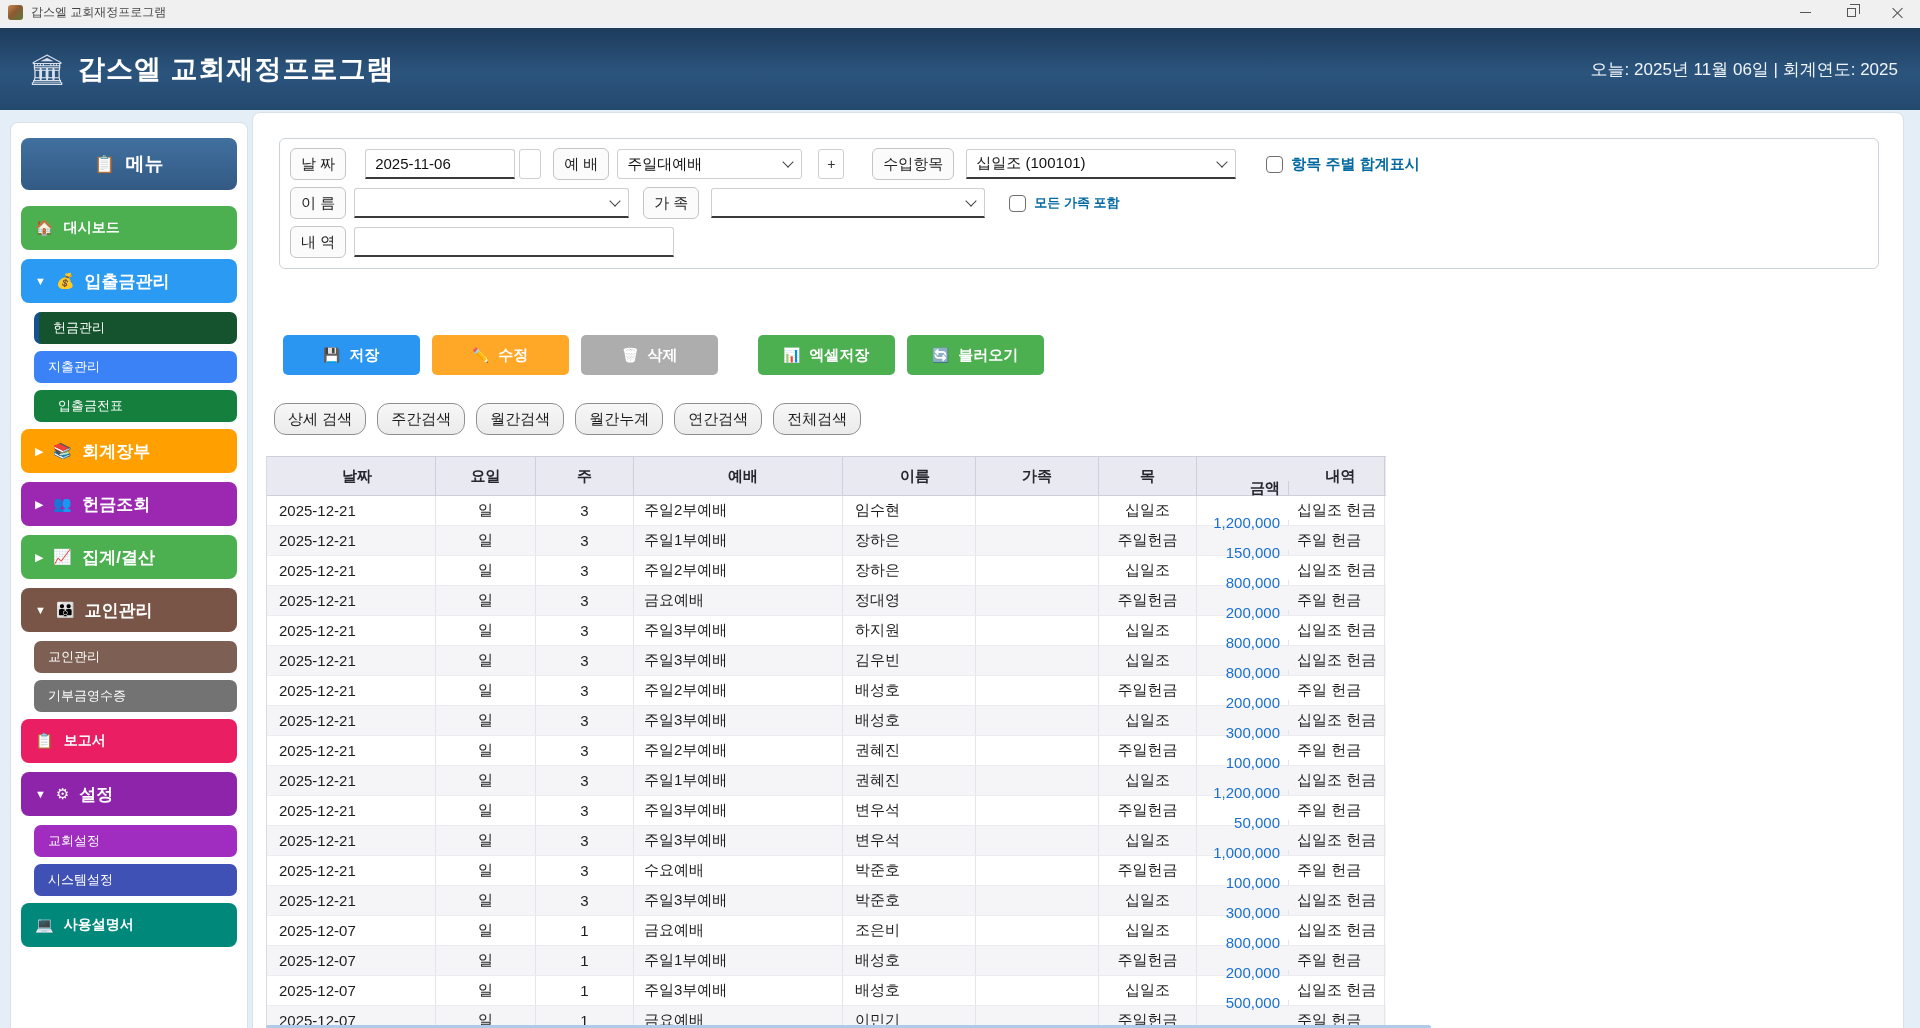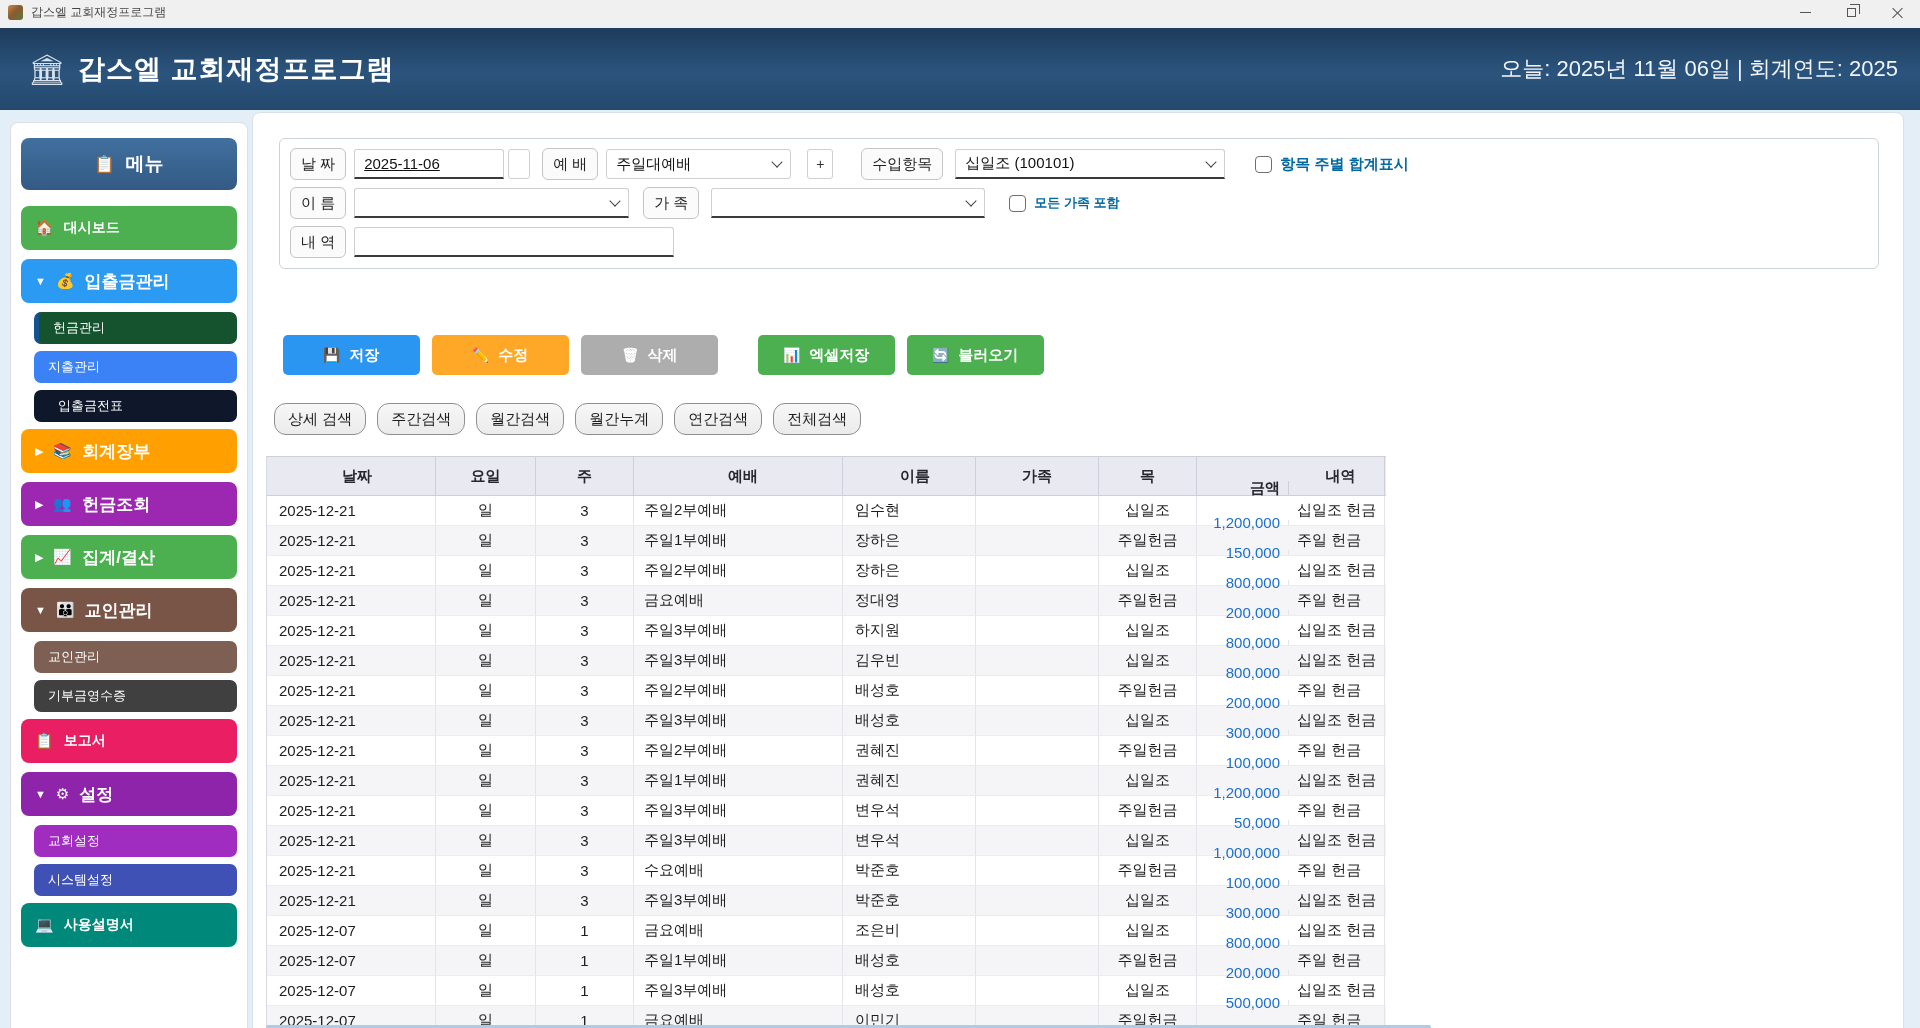--- a/index.html
+++ b/index.html
@@ -20,21 +20,21 @@
   .glyph-close { position:relative; width:11px; height:11px; }
   .glyph-close::before,.glyph-close::after { content:""; position:absolute; left:5px; top:-1px; width:1px; height:14px; background:#555; }
   .glyph-close::before { transform:rotate(45deg);} .glyph-close::after { transform:rotate(-45deg);}
   .gapstrip { height:4px; background:#edf1f5; }
 
   
   .header { height:82px; background:linear-gradient(180deg,#1e3c5c 0%,#2b547d 55%,#24496e 100%);
     display:flex; align-items:center; padding:0 22px 0 28px; }
   .header-icon { font-size:30px; color:#d9e2ec; margin-right:12px; }
   .header-title { font-size:27px; font-weight:bold; color:#ffffff; letter-spacing:1px; }
-  .today-info { margin-left:auto; font-size:22px; color:#f0f5fa; }
+  .today-info { margin-left:auto; font-size:17px; color:#f0f5fa; }
 
   
   .sidebar { position:absolute; left:10px; top:122px; width:238px; height:950px;
     background:#ffffff; border:1px solid #d8e0e8; border-radius:8px; padding:15px 10px; }
   .menu-header { height:52px; border-radius:8px; background:linear-gradient(180deg,#41709f,#335a84);
     display:flex; align-items:center; justify-content:center; gap:10px; color:#fff;
     font-size:19px; font-weight:bold; margin-bottom:16px; }
   .menu-header .icon { font-size:17px; }
   .side-top { height:44px; border-radius:8px; display:flex; align-items:center; padding:0 14px;
     color:#fff; font-size:17px; font-weight:bold; margin-bottom:9px; }
@@ -141,21 +141,21 @@
     <span class="arrow">▼</span>
     <span class="icon">💰</span>
     <span class="lbl">입출금관리</span>
   </div>
       <div class="side-sub active" style="background: #14532d;">
     <span class="lbl">헌금관리</span>
   </div>
       <div class="side-sub" style="background: #3b82f6;">
     <span class="lbl">지출관리</span>
   </div>
-      <div class="side-sub" style="background: #0f172a; padding-left: 24px;">
+      <div class="side-sub" style="background: #15803d; padding-left: 24px;">
     <span class="lbl">입출금전표</span>
   </div>
       <div class="side-top" style="background: rgb(255, 160, 0);">
     <span class="arrow">▶</span>
     <span class="icon">📚</span>
     <span class="lbl">회계장부</span>
   </div>
       <div class="side-top" style="background: rgb(156, 39, 176);">
     <span class="arrow">▶</span>
     <span class="icon">👥</span>
@@ -167,21 +167,21 @@
     <span class="lbl">집계/결산</span>
   </div>
       <div class="side-top" style="background: rgb(121, 85, 72);">
     <span class="arrow">▼</span>
     <span class="icon">👪</span>
     <span class="lbl">교인관리</span>
   </div>
       <div class="side-sub" style="background: rgb(125, 96, 83);">
     <span class="lbl">교인관리</span>
   </div>
-      <div class="side-sub" style="background: #404040;">
+      <div class="side-sub" style="background: #737373;">
     <span class="lbl">기부금영수증</span>
   </div>
       <div class="side-top small" style="background: rgb(233, 30, 99);">
 
     <span class="icon">📋</span>
     <span class="lbl">보고서</span>
   </div>
       <div class="side-top" style="background: rgb(142, 36, 170);">
     <span class="arrow">▼</span>
     <span class="icon">⚙</span>
@@ -200,21 +200,21 @@
   </div>
     </div>
 </div>
 
 <div class="main">
 
   <div class="formbox">
 
     <div class="frow">
       <div class="chip">날 짜</div>
-      <div class="combo" style="width:150px;margin-left:8px;border-bottom:2px solid #3a3a3a;border-radius:3px 3px 0 0;text-decoration:underline;">
+      <div class="combo" style="width:150px;margin-left:19px;border-bottom:2px solid #3a3a3a;border-radius:3px 3px 0 0;">
         <span>2025-11-06</span>
       </div>
       <div class="sqbtn" style="margin-left:4px;"></div>
       <div class="chip" style="margin-left:12px;">예 배</div>
       <div class="combo" style="width:185px;margin-left:8px;">
         <span>주일대예배</span>
         <span class="chev"></span>
       </div>
       <div class="sqbtn" style="width:26px;margin-left:16px;">+</div>
       <div class="chip" style="margin-left:28px;">수입항목</div>

